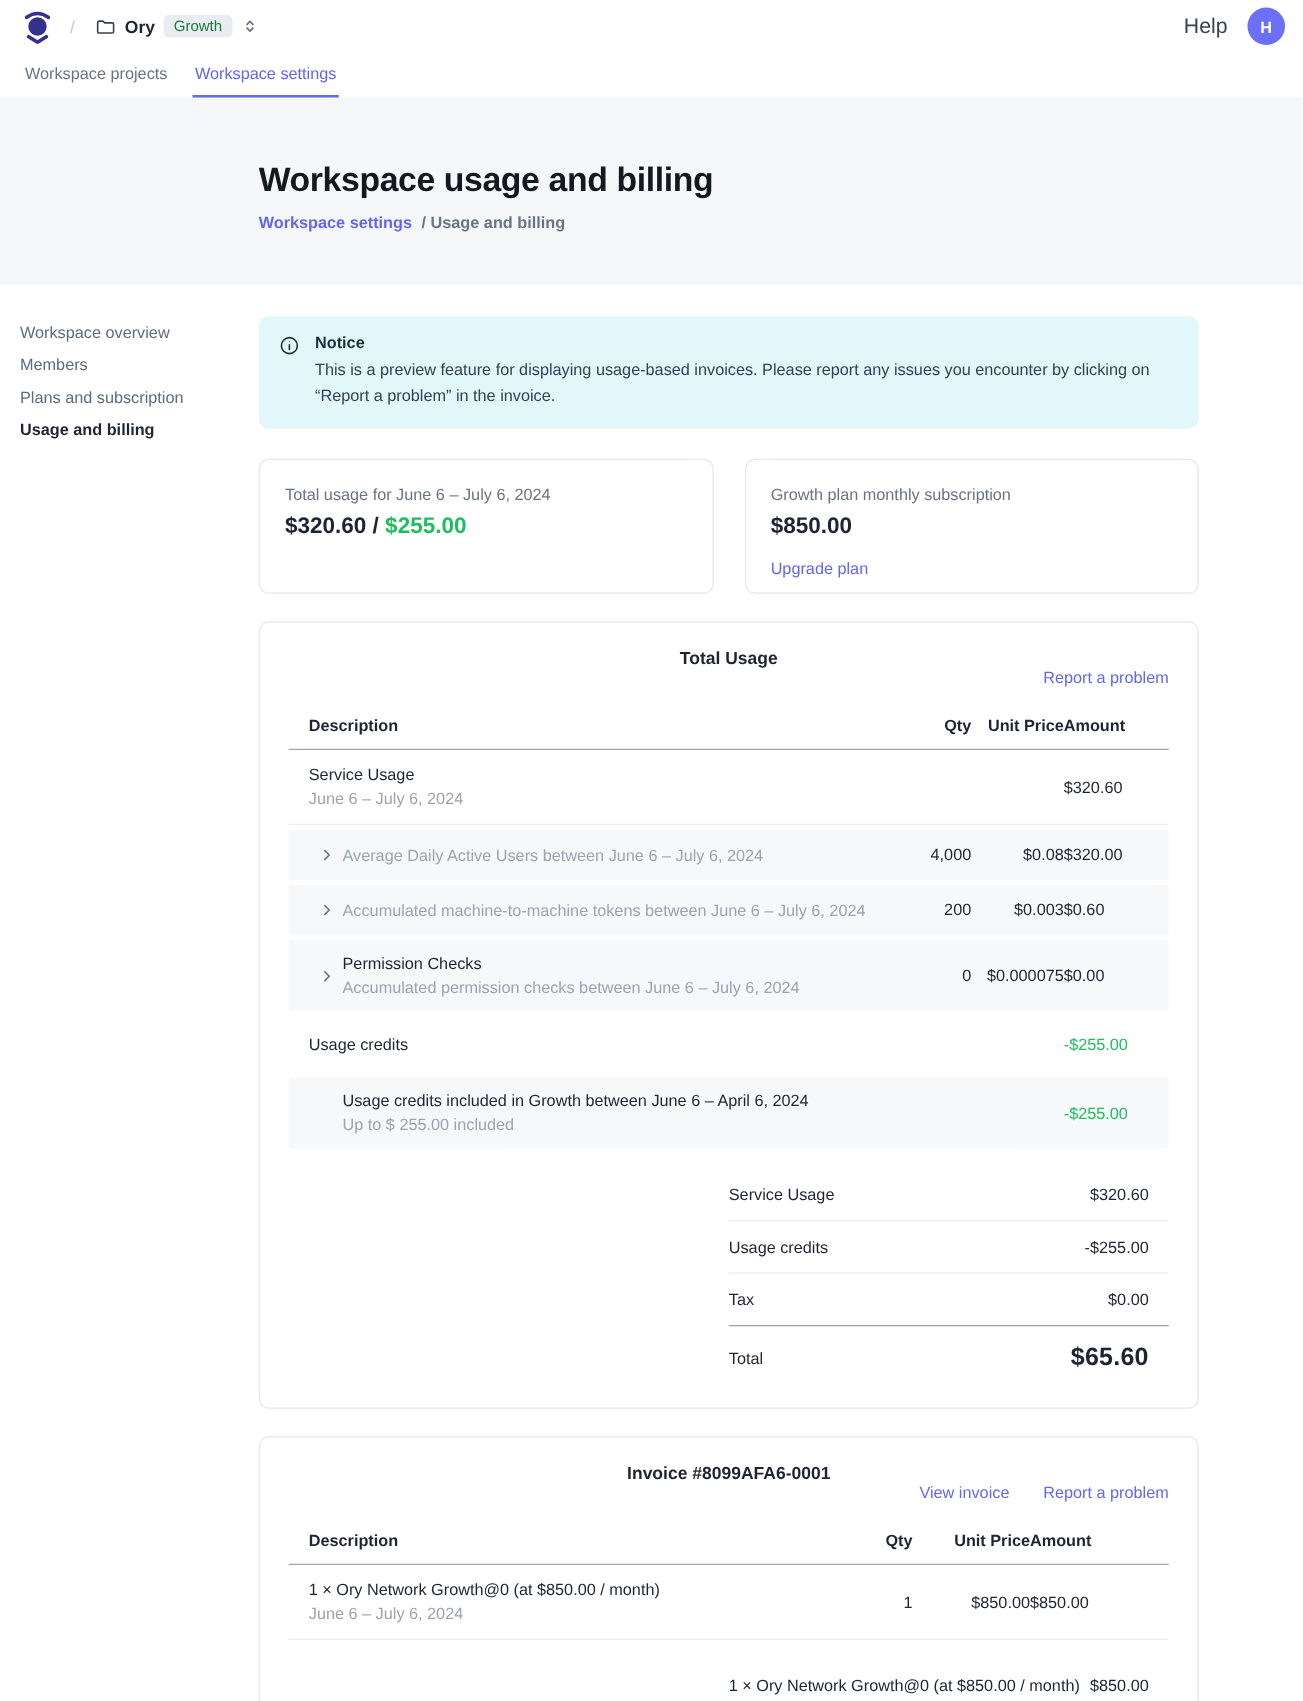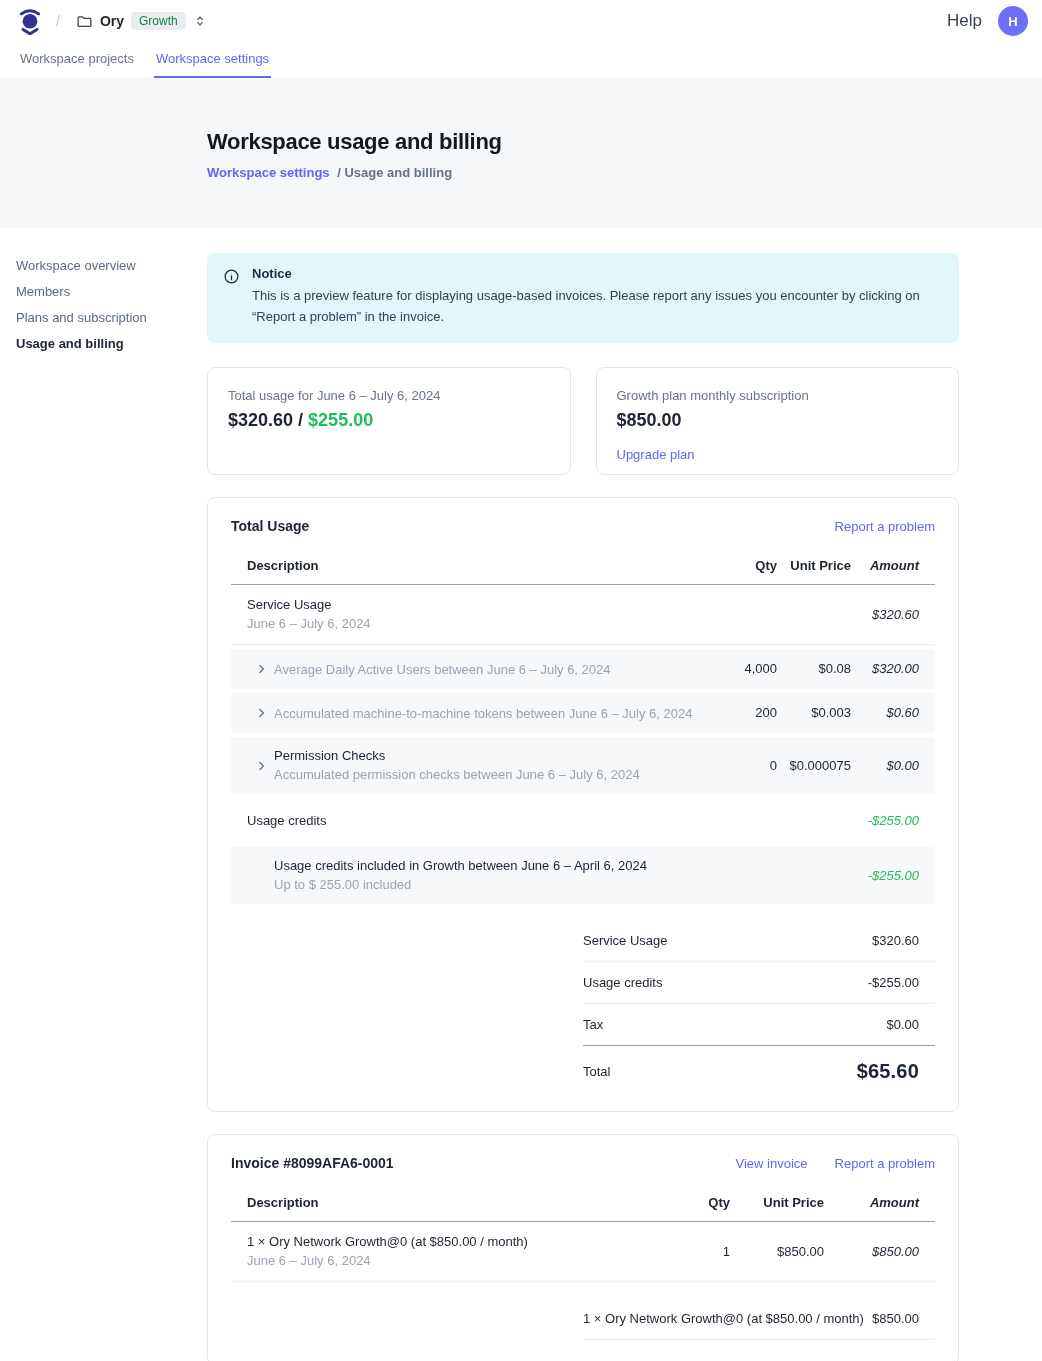--- a/index.html
+++ b/index.html
@@ -16,21 +16,21 @@
   .topbar-right { margin-left:auto; display:flex; align-items:center; gap:16px; }
   .help-link { font-size:17px; color:#384250; cursor:pointer; }
   .avatar { width:30px; height:30px; border-radius:50%; background:#6B70F6; color:#fff;
             display:flex; align-items:center; justify-content:center; font-size:13px; font-weight:600; cursor:pointer; }
   
   .tabs { display:flex; gap:18px; padding-left:18px; }
   .tab { padding:9px 2px 10px; color:#697386; cursor:pointer; border-bottom:2.5px solid transparent; }
   .tab.active { color:#6366F1; font-weight:500; border-bottom-color:#6366F1; }
   
   .page-header { background:#F6F7F9; height:150px; padding:51px 0 0 207px; }
-  .page-title { font-size:22px; font-weight:700; color:#14181F; letter-spacing:-0.3px; }
+  .page-title { font-size:27px; font-weight:700; color:#14181F; letter-spacing:-0.3px; }
   .crumbs { margin-top:10px; font-size:13px;font-weight:bold; }
   .crumb-link { color:#6366F1; cursor:pointer; }
   .crumb-rest { color:#697386; margin-left:4px; }
   
   .content { position:relative; padding-bottom:17px; }
   .sidebar { position:absolute; left:16px; top:31px; width:180px; }
   .side-item { color:#5D6B82; margin-bottom:13px; line-height:13px; cursor:pointer; }
   .side-item.active { color:#1D2433; font-weight:700; }
   .main { margin-left:207px; width:752px; padding-top:25px; }
   
@@ -40,32 +40,32 @@
   .notice-body { color:#344054; line-height:1.58; max-width:690px; }
   
   .cards-row { display:flex; gap:25px; margin-top:24px; }
   .mini-card { flex:1; border:1px solid #E4E7EC; border-radius:8px; padding:20px; height:108px; }
   .mini-label { color:#697386; }
   .mini-value { font-size:18px; font-weight:700; margin-top:7px; color:#1D2433; }
   .green { color:#1EBE5F; }
   .upgrade-link { display:inline-block; margin-top:16px; color:#6366F1; cursor:pointer; }
   
   .big-card { border:1px solid #E4E7EC; border-radius:8px; padding:20px 23px 24px; margin-top:22px; }
-  .card-head { display:flex; align-items:center; margin-bottom:13px; }
+  .card-head { display:flex; align-items:center; margin-bottom:13px;flex-direction:column; }
   .card-title { font-size:14px; font-weight:700; }
   .head-links { margin-left:auto; display:flex; gap:27px; }
   .head-link { color:#6366F1; cursor:pointer; }
   
   .t-head { display:grid; align-items:center; padding:11px 0; border-bottom:1.5px solid #9AA4B2; }
   .t-head > div { font-weight:600; color:#1D2433; }
   .tu-grid { grid-template-columns:1fr 74px 74px 84px; }
   .inv-grid { grid-template-columns:1fr 60px 94px 111px; }
   .c-desc { padding-left:16px; }
   .c-num { text-align:right; }
-  .c-amt { text-align:right; padding-right:16px;font-style:italic; }
+  .c-amt { text-align:left; padding-right:16px; }
   .t-row { display:grid; align-items:center; position:relative; }
   .t-row.parent { padding:11px 0 12px; border-bottom:1px solid #EAECF0; }
   .t-row.plain { padding:14px 0; }
   .t-row.sub { background:#F7F8F9; margin:4px 0; padding:10px 0 11px; border-radius:2px; }
   .t-row.sub .c-desc { padding-left:43px; }
   .row-title { color:#1D2433; line-height:17px; }
   .row-sub { color:#9AA4B2; line-height:17px; margin-top:2px; }
   .chev { position:absolute; left:24px; top:50%; transform:translateY(-50%); display:flex; cursor:pointer; }
   
   .summary { width:352px; margin-left:auto; margin-top:16px; }

